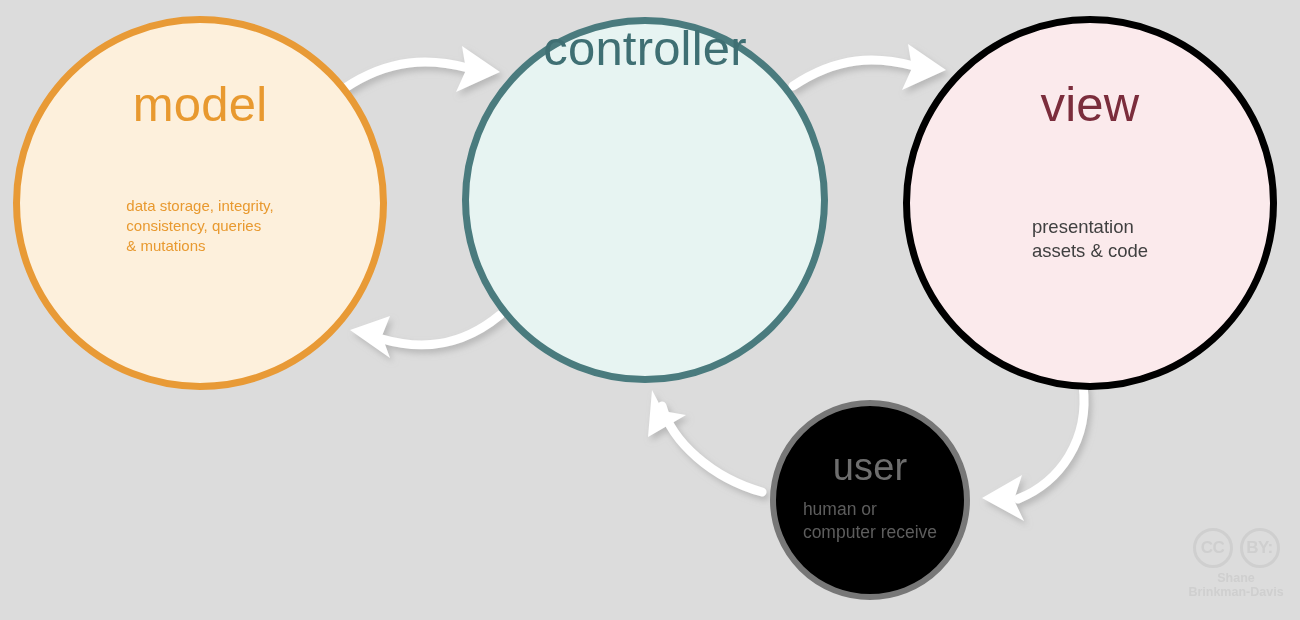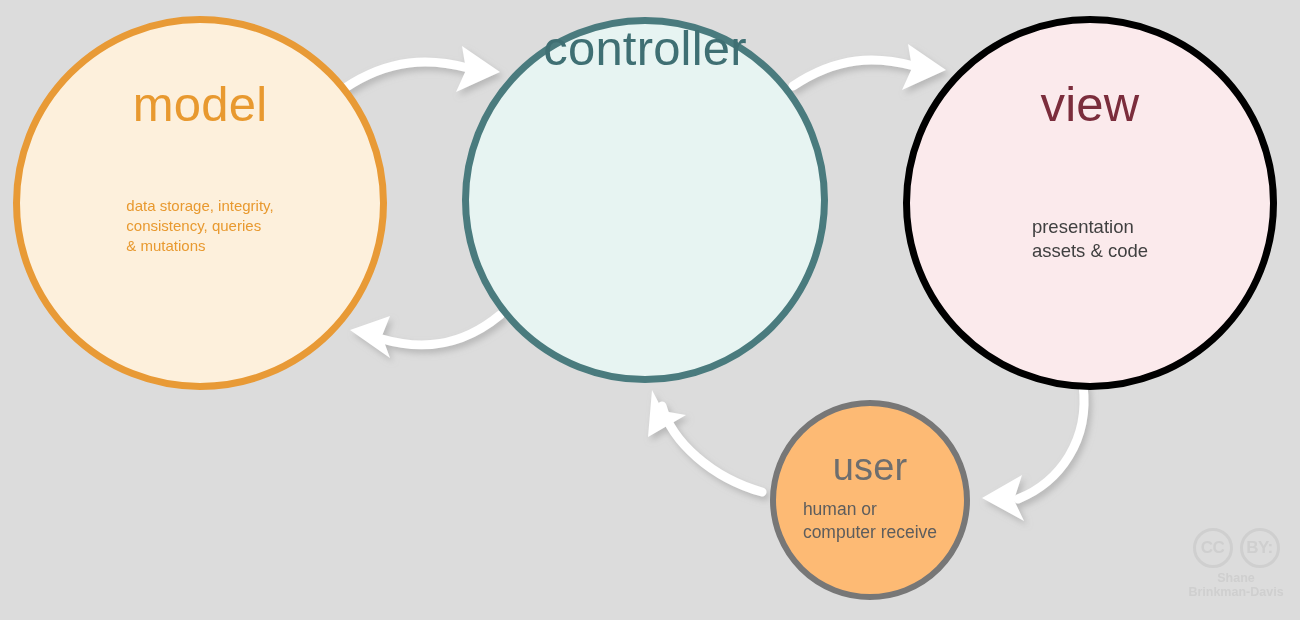--- a/index.html
+++ b/index.html
@@ -54,21 +54,21 @@
     left:903px; top:16px; width:374px; height:374px;
     background:#fbeaec;
     border:7px solid #000000;
   }
   #node-view .title { color:#7b2d3c; font-size:49px; margin-top:57px; }
   #node-view .desc  { color:#404040; font-size:18.5px; margin-top:86px; }
 
   
   #node-user {
     left:770px; top:400px; width:200px; height:200px;
-    background:#fdba74;
+    background:#000000;
     border:6px solid #777777;
     justify-content:flex-start;
   }
   #node-user .title { color:#6e6e6e; font-size:38px; margin-top:42px; }
   #node-user .desc  { color:#5d5d5d; font-size:17.5px; margin-top:12px; }
 
   
   #arrows { position:absolute; left:0; top:0; width:1300px; height:620px; z-index:2; }
 
   

